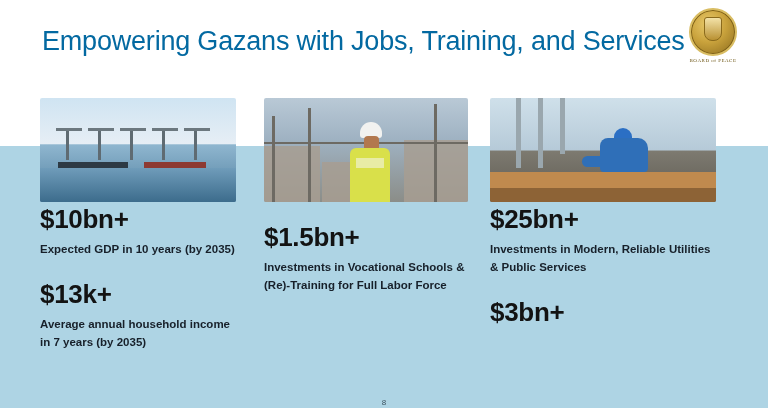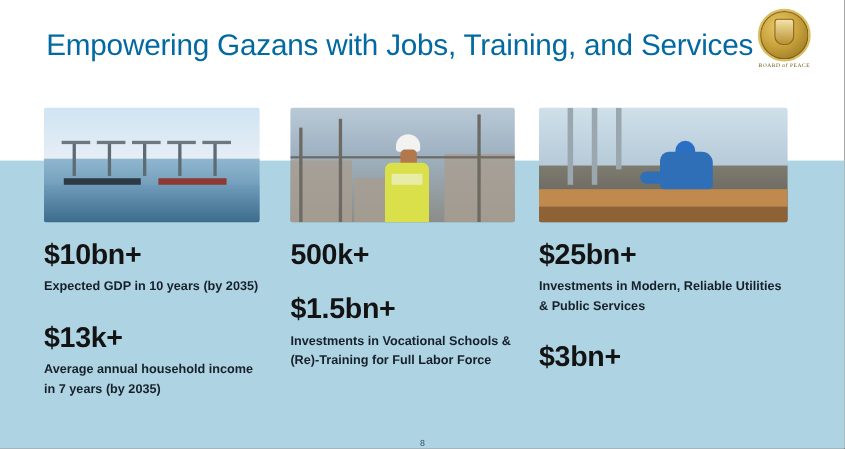--- a/index.html
+++ b/index.html
@@ -225,21 +225,21 @@
     position: absolute;
     left: 92px;
     top: 58px;
     width: 30px;
     height: 11px;
     background: #2f6fb8;
     border-radius: 6px;
   }
 
   .stat {
-    margin-top: 16px;
+    margin-top: 4px;
   }
   .stat-num {
     font-size: 26px;
     font-weight: 700;
     color: #131313;
     line-height: 1.05;
     letter-spacing: -0.3px;
   }
   .stat-desc {
     margin-top: 8px;
@@ -301,21 +301,20 @@
       <div class="bldg" style="left:140px; width:64px; height:62px;"></div>
       <div class="beam" style="left:8px; top:18px; width:3px; height:86px;"></div>
       <div class="beam" style="left:44px; top:10px; width:3px; height:94px;"></div>
       <div class="beam" style="left:170px; top:6px; width:3px; height:98px;"></div>
       <div class="beam" style="left:0px; top:44px; width:204px; height:2px;"></div>
       <div class="worker-head"></div>
       <div class="worker-face"></div>
       <div class="worker-body"></div>
     </div>
     <div class="stat">
-      <div class="stat-num">500k+</div>
     </div>
     <div class="stat second">
       <div class="stat-num">$1.5bn+</div>
       <div class="stat-desc">Investments in Vocational Schools &amp; (Re)-Training for Full Labor Force</div>
     </div>
   </div>
 
   <div class="col col3">
     <div class="photo photo-util">
       <div class="pole" style="left:26px;"></div>

